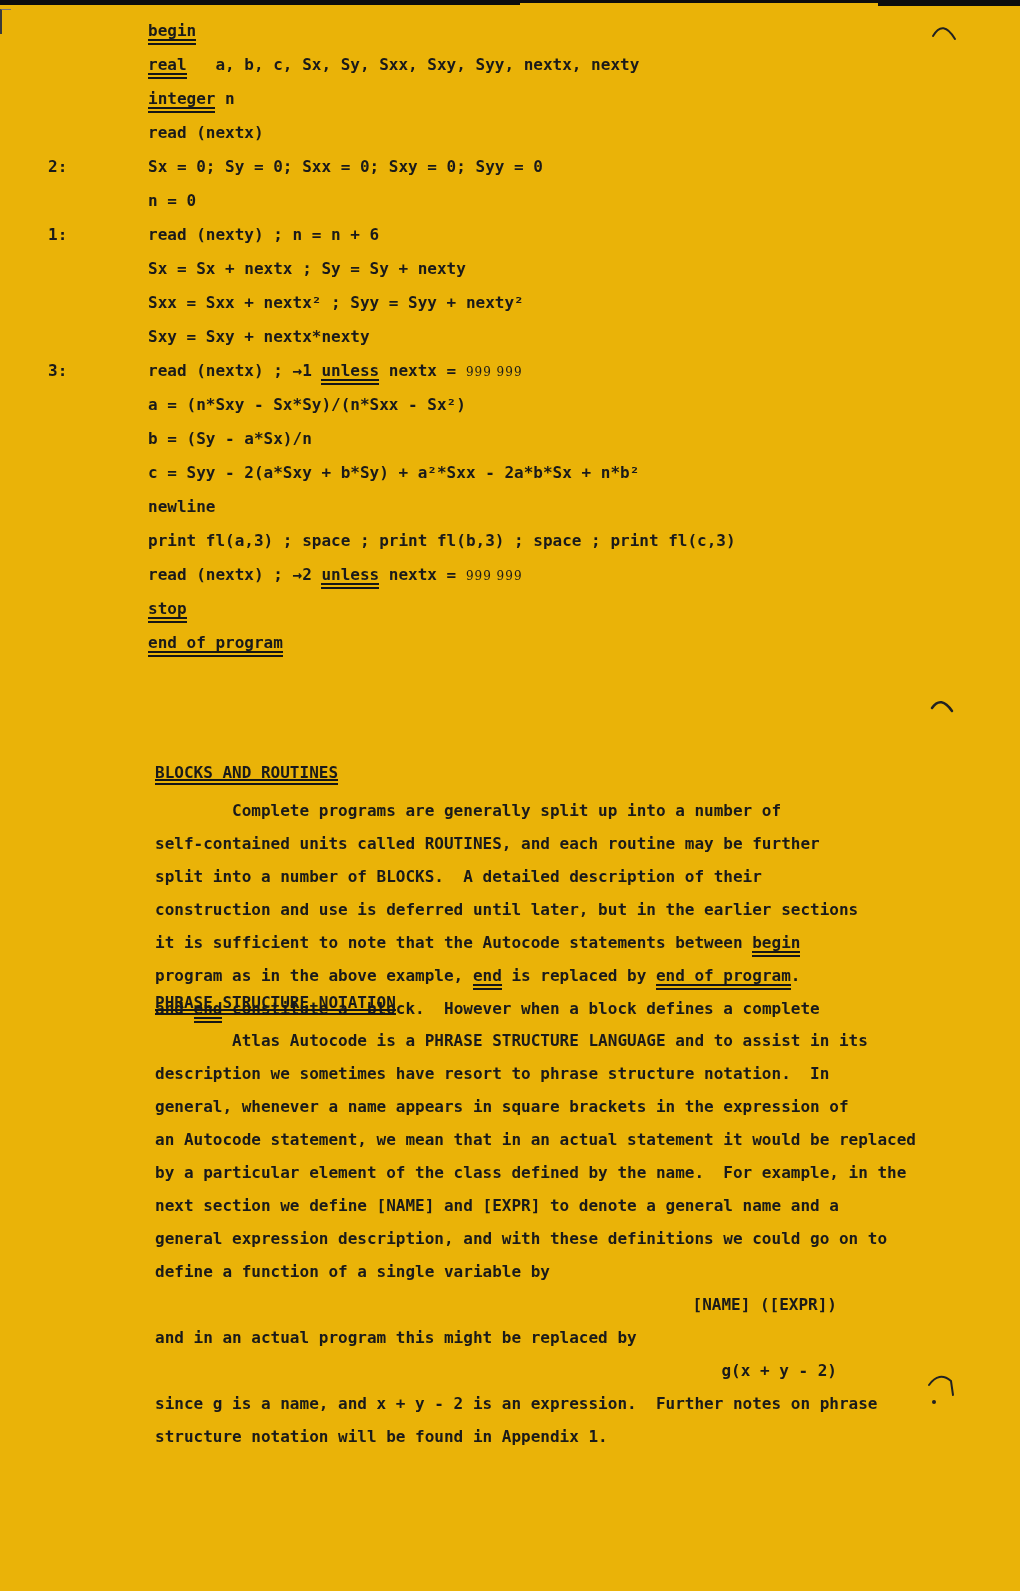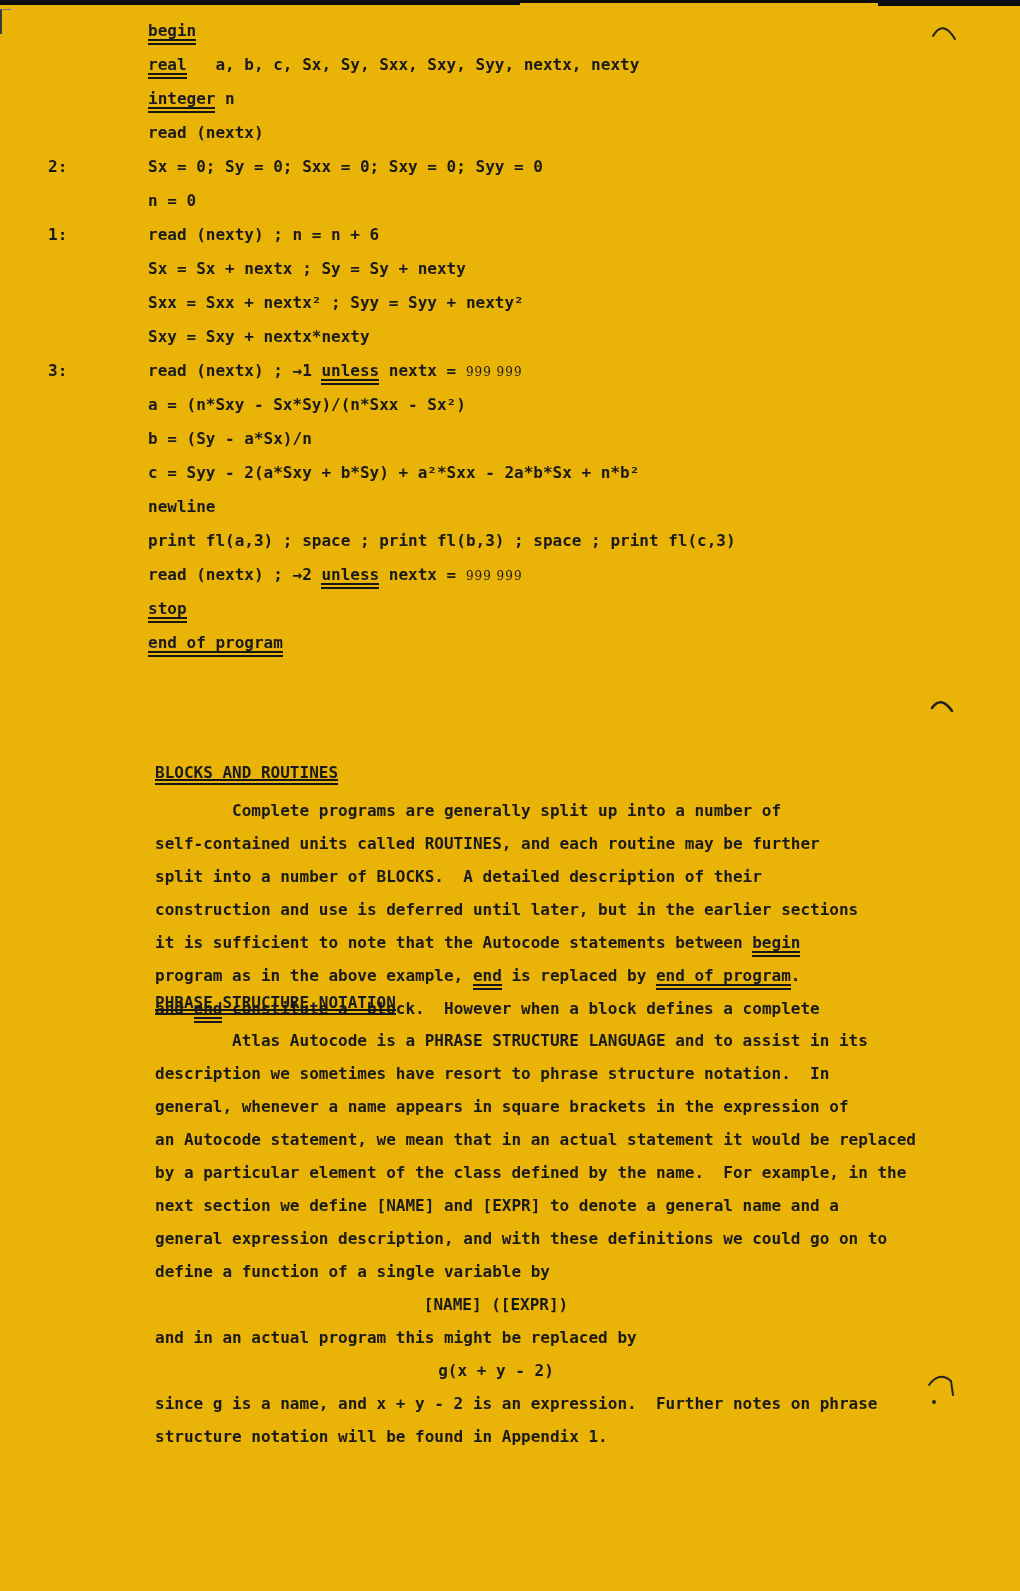--- a/index.html
+++ b/index.html
@@ -35,21 +35,21 @@
   }
   
   .fig{font-family:"DejaVu Serif",serif;font-weight:400;font-size:12px;letter-spacing:1px;}
   
   .text-section{position:absolute;left:155px;width:792px;font-size:16px;}
   .text-section.s0{top:756px;}
   .text-section.s1{top:986px;}
   .section-heading{margin:0 0 5px 0;font-size:16px;line-height:33px;font-weight:700;}
   .section-heading .u{padding-bottom:3px;}
   .par-line{white-space:pre;height:33px;line-height:33px;}
-  .par-line.center{text-align:center;padding-right:110px;}
+  .par-line.center{text-align:right;padding-right:110px;}
 </style>
 </head>
 <body>
 
 <div class="page">
 
   <div class="topbar"></div>
   <div class="topbar-a"></div>
   <div class="topbar-b"></div>
   <div class="corner-l"></div>

